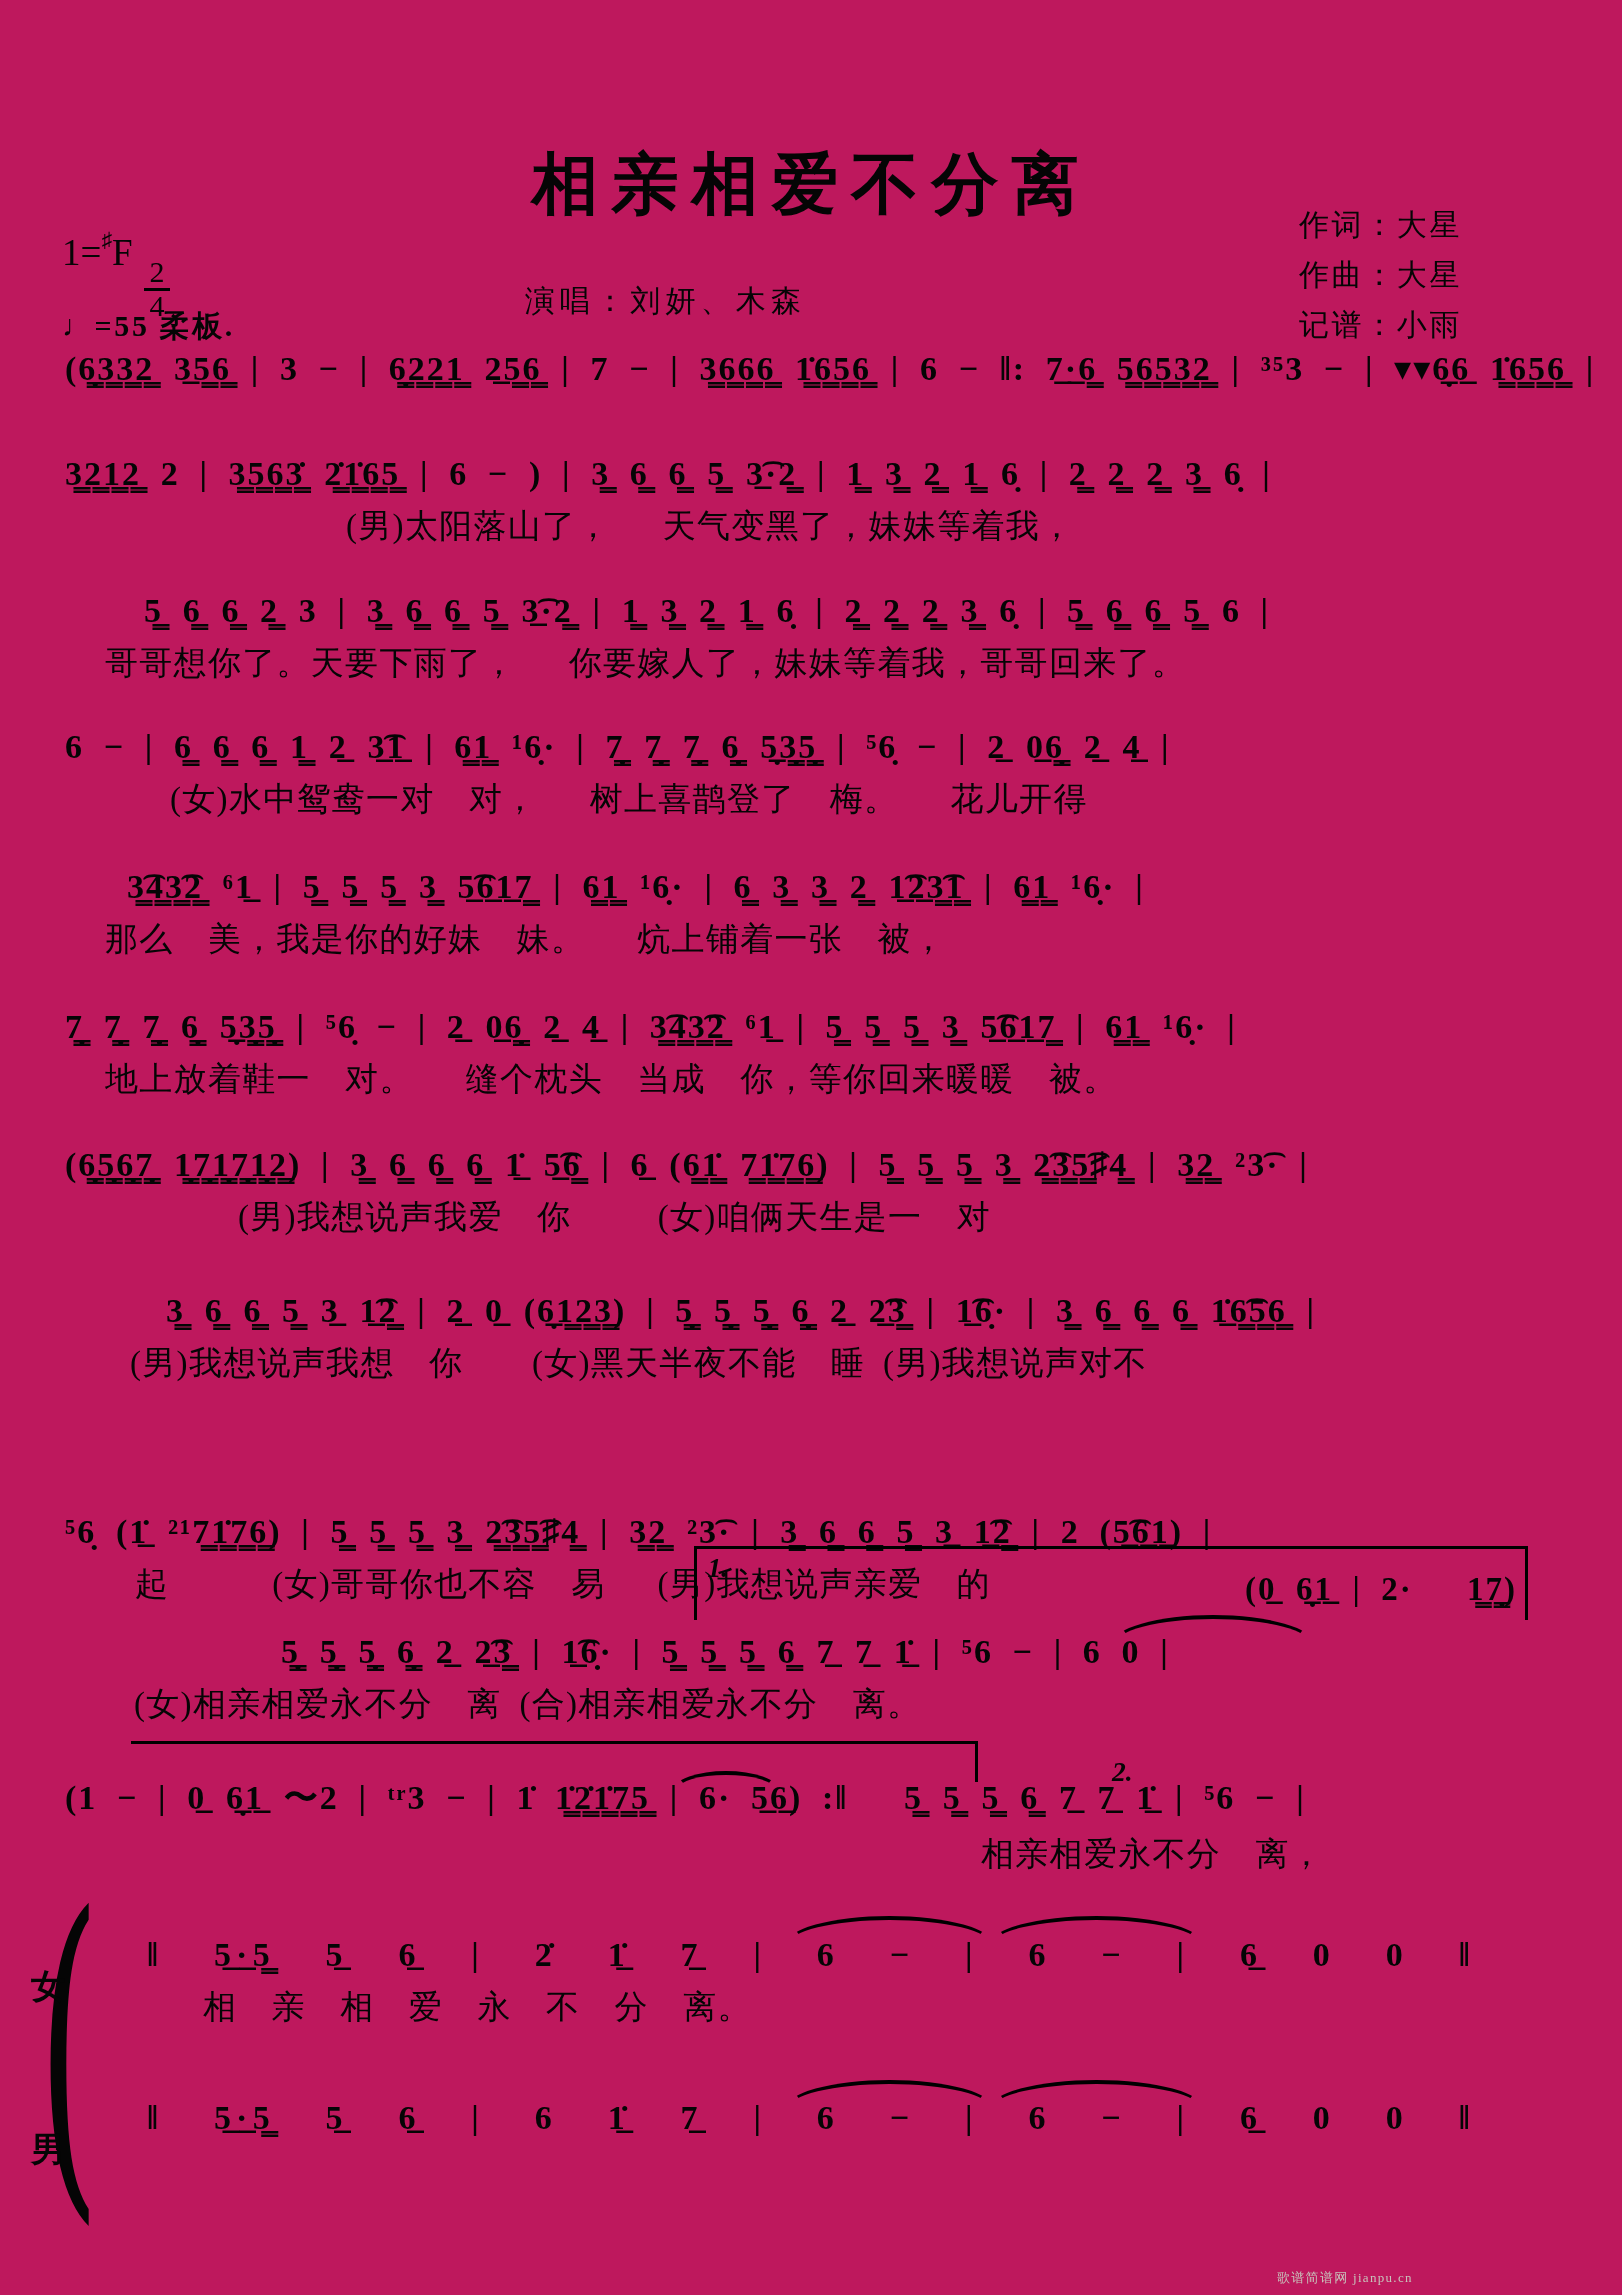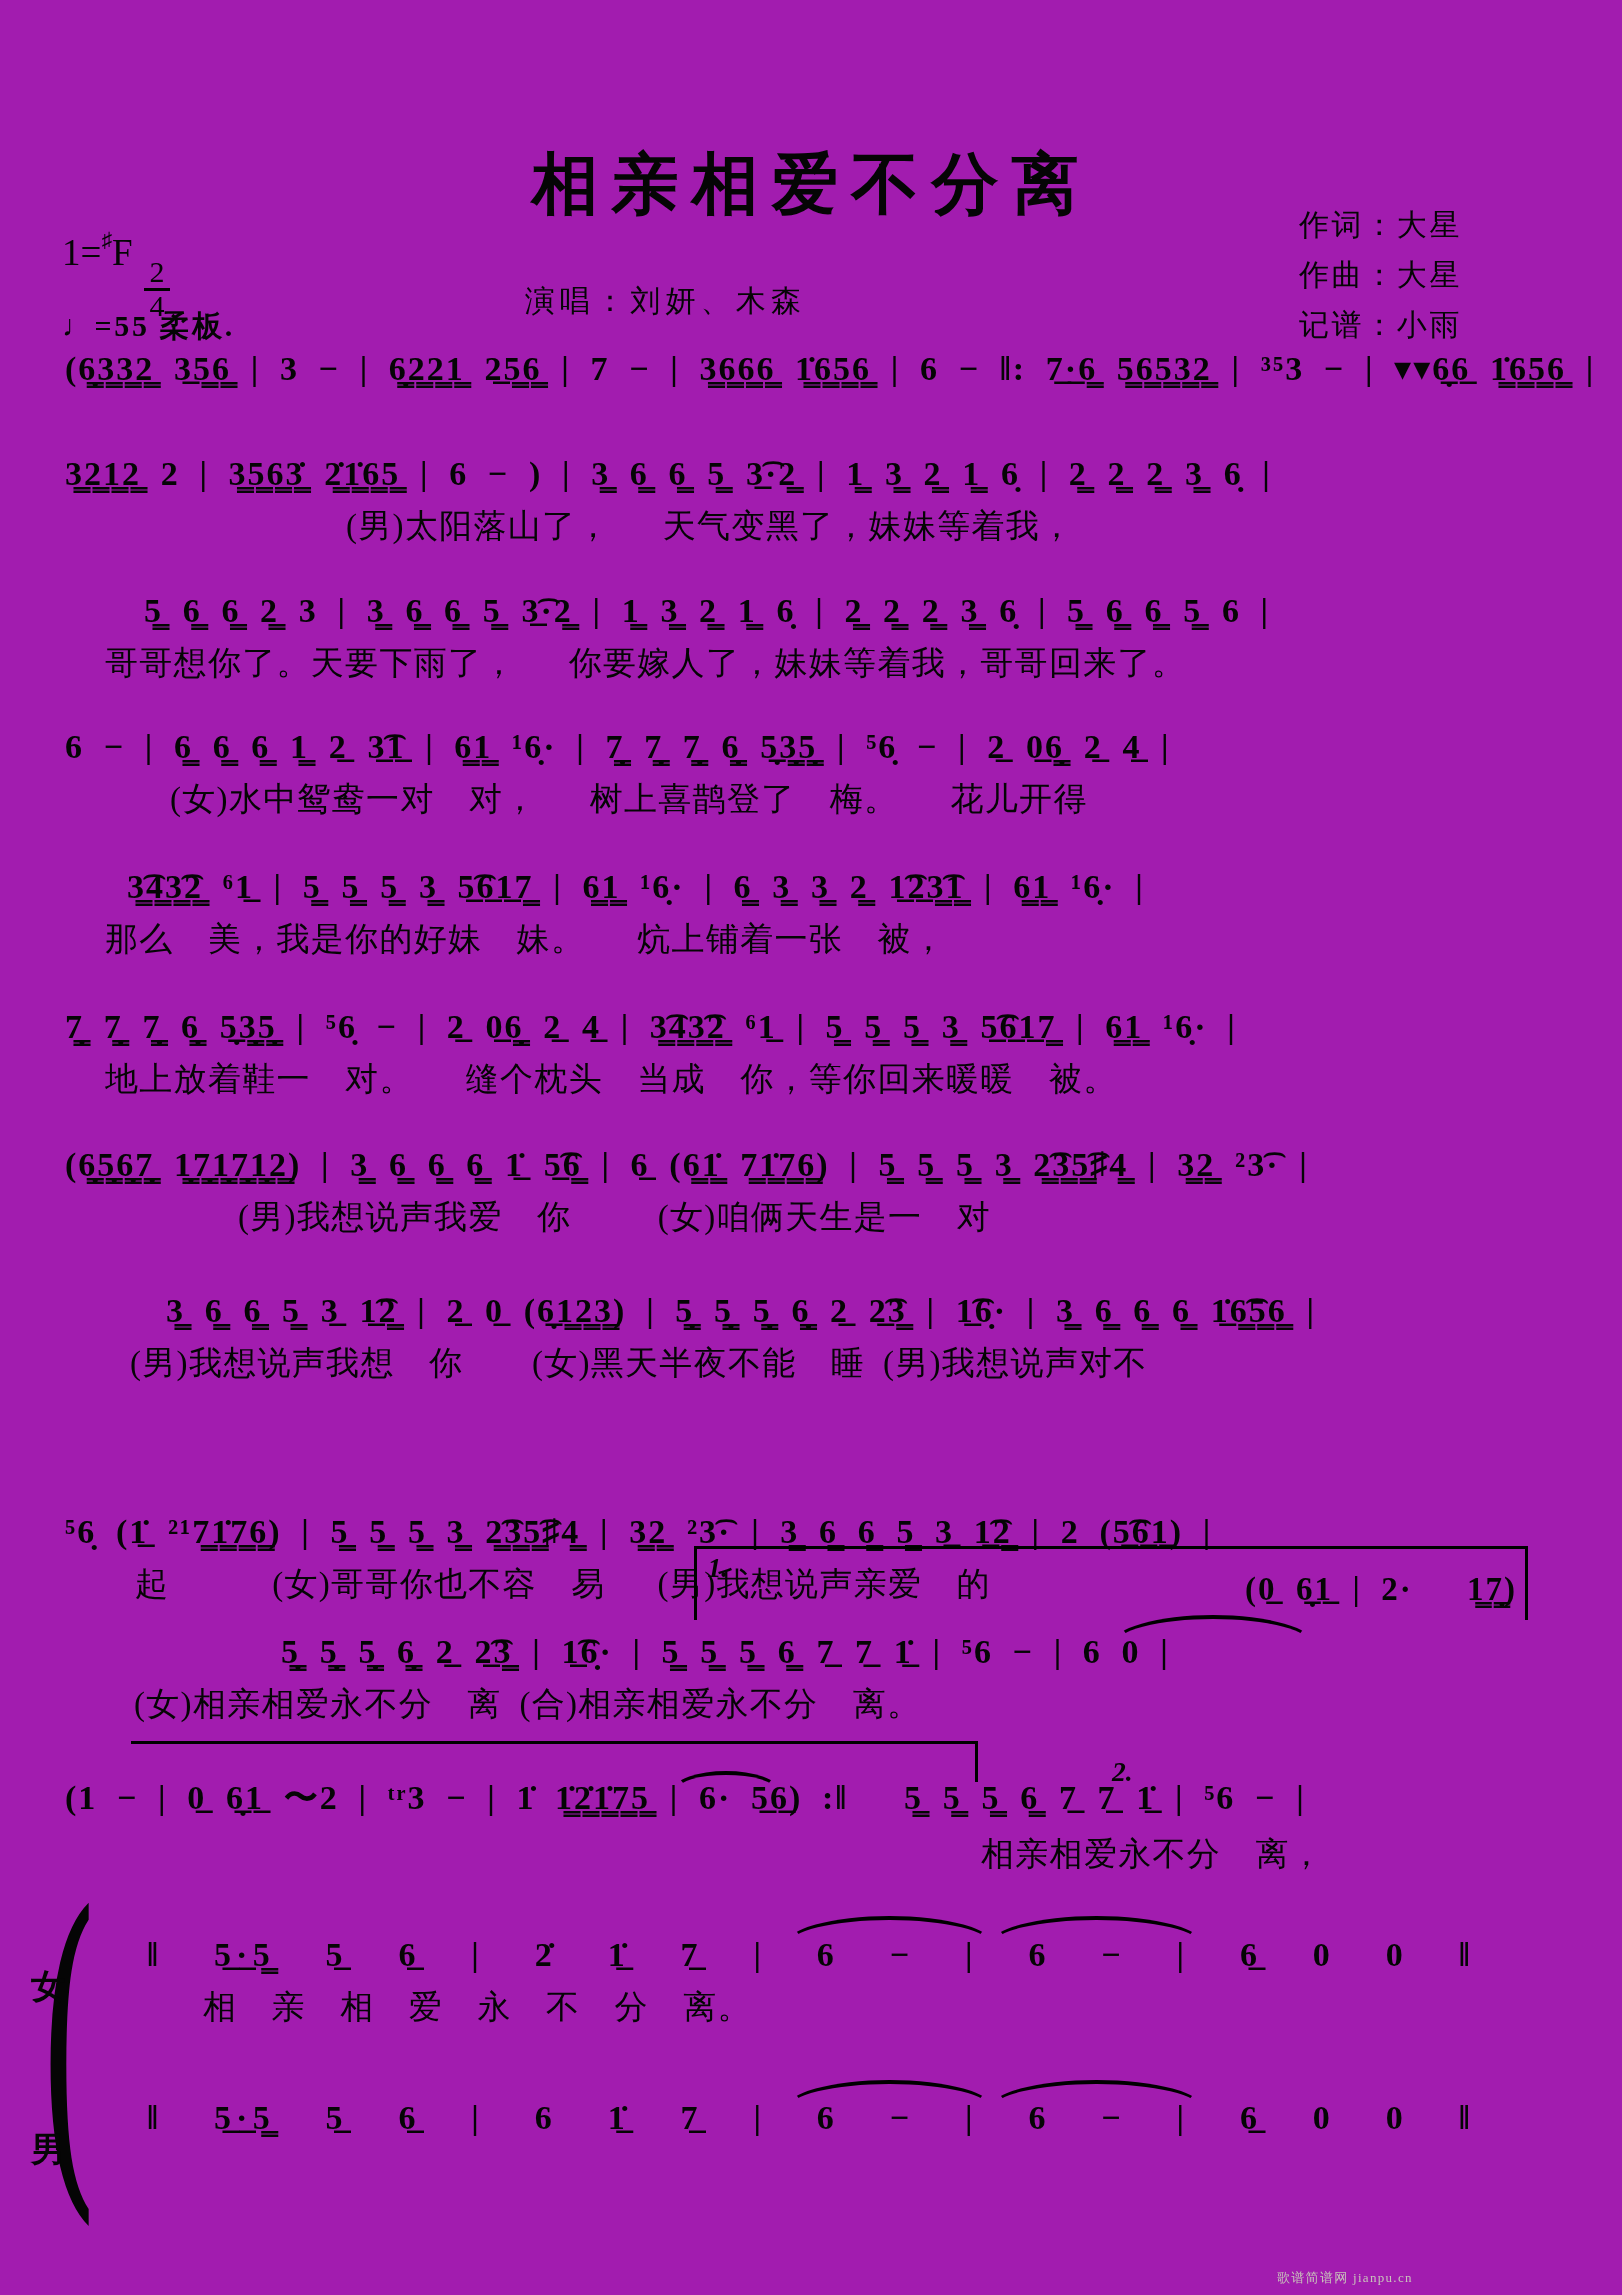--- a/index.html
+++ b/index.html
@@ -1,16 +1,16 @@
 <!DOCTYPE html>
 <html style="font-size:10.5px"><head>
 <meta charset="utf-8">
 <style>
   html,body{margin:0;padding:0;background:#e8e8e8;}
-  .page{position:relative;width:1623px;height:2295px;background:#a21caf;color:#050505;
+  .page{position:relative;width:1623px;height:2295px;background:#be185d;color:#050505;
         font-family:"Liberation Serif","DejaVu Serif",serif;overflow:hidden;margin:0 auto;}
   .title{position:absolute;top:139px;left:0;width:100%;text-align:center;
          font-size:67px;font-weight:bold;letter-spacing:13px;}
   .perf{position:absolute;top:281px;left:0;width:82%;text-align:center;font-size:30px;letter-spacing:5.2px;}
   .credits{position:absolute;left:1299px;top:200px;font-size:30px;line-height:50px;letter-spacing:2.6px;text-align:center;}
   .keysig{position:absolute;left:62px;top:228px;font-size:37px;font-weight:normal;}
   .keysig sup{font-size:21px;vertical-align:18.3px;letter-spacing:0;}
   .frac{display:inline-flex;flex-direction:column;text-align:center;vertical-align:-17px;
         margin-left:11.8px;font-size:30px;line-height:1.02;}
   .ft{border-bottom:3.3px solid #000;padding:0 5.2px;}

